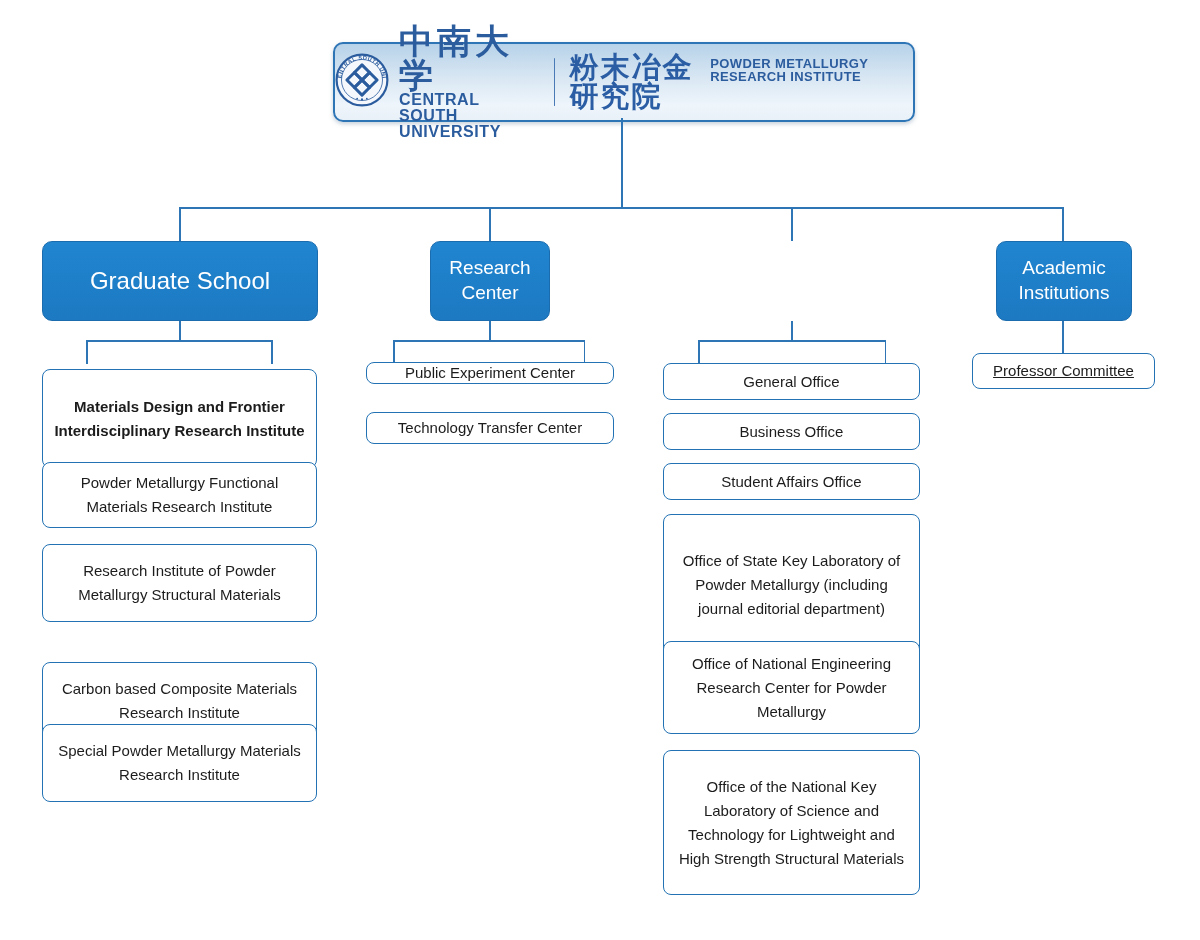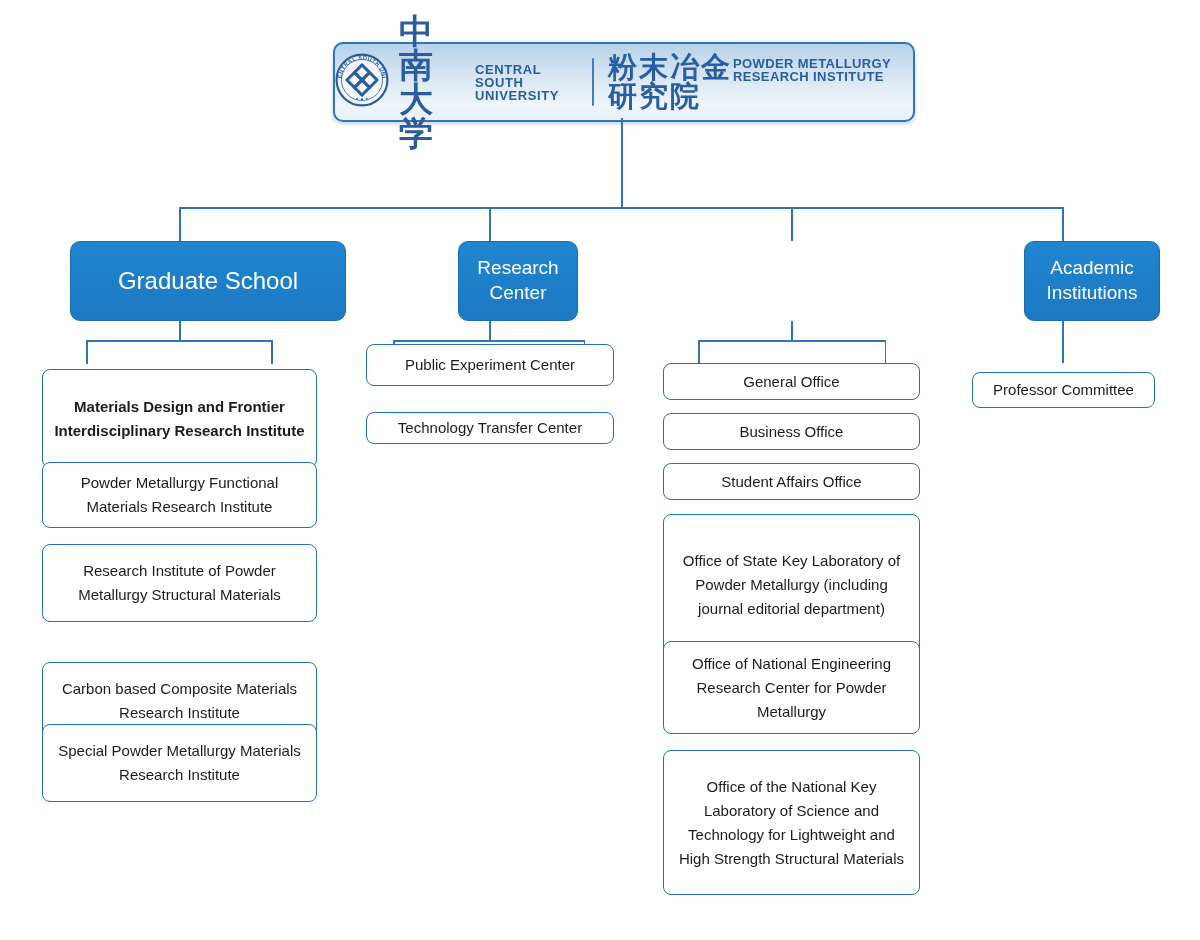--- a/index.html
+++ b/index.html
@@ -9,36 +9,36 @@
   }
   
   .header-box{
     position:absolute;left:333px;top:42px;width:578px;height:76px;
     border:2px solid #2e75b6;border-radius:10px;
     background:linear-gradient(180deg,#b7d2e9 0%,#d9e7f3 45%,#eef5fb 80%,#e9f1f8 100%);
     box-shadow:0 2px 4px rgba(90,120,150,.35);
     display:flex;align-items:center;justify-content:center;
   }
   .hdr-left{display:flex;align-items:center;gap:10px;}
-  .cn-stack{display:flex;flex-direction:row;align-items:center;line-height:1;}
+  .cn-stack{display:flex;flex-direction:column;align-items:center;line-height:1;}
   .uni-cn{font-family:"DejaVu Serif","Liberation Serif",serif;font-size:34px;font-weight:700;color:#2b5c9e;letter-spacing:4px;}
-  .uni-en{font-size:13px;font-weight:700;color:#2b5c9e;letter-spacing:.6px;margin-top:0;}
+  .uni-en{font-size:16px;font-weight:700;color:#2b5c9e;letter-spacing:.6px;margin-top:0;}
   .hdr-divider{width:3px;height:48px;background:#4a7ab5;border-radius:2px;margin:0 14px;}
   .inst-stack{display:flex;flex-direction:row;align-items:flex-start;line-height:1;}
   .inst-cn{font-size:29px;font-weight:700;color:#2a5da3;letter-spacing:2px;}
   .inst-en{font-size:13px;font-weight:700;color:#2b5c9e;letter-spacing:.4px;margin-top:4px;}
   
   .vline,.hline{position:absolute;background:#2e75b6;}
   
   .pbox{
     position:absolute;top:241px;height:80px;box-sizing:border-box;
     background:linear-gradient(180deg,#2185d0 0%,#1c79c2 100%);
     border:1px solid #1a6cae;border-radius:10px;color:#ffffff;
     display:flex;align-items:center;justify-content:center;text-align:center;
-    font-size:19px;line-height:1.3;padding:4px 26px;margin-left:28px;
+    font-size:19px;line-height:1.3;padding:4px 26px;
   }
   .pbox.big{font-size:24px;}
   .cbox{
     position:absolute;box-sizing:border-box;background:#ffffff;
     border:1px solid #2272b4;border-radius:8px;color:#1c1c1c;
     display:flex;align-items:center;justify-content:center;text-align:center;
     font-size:15px;line-height:1.6;padding:4px 9px;
   }
   .col1{left:42px;width:275px;}
   .col2{left:366px;width:248px;}
@@ -112,25 +112,25 @@
   <div class="vline" style="left:884.5px;top:340px;width:1.5px;height:23px;"></div>
 
   <div class="vline" style="left:1062.25px;top:321px;width:1.5px;height:42px;"></div>
 
   <div class="cbox col1" style="top:369px;height:99px;font-weight:bold;">Materials Design and Frontier Interdisciplinary Research Institute</div>
   <div class="cbox col1" style="top:462px;height:66px;">Powder Metallurgy Functional Materials Research Institute</div>
   <div class="cbox col1" style="top:544px;height:78px;">Research Institute of Powder Metallurgy Structural Materials</div>
   <div class="cbox col1" style="top:662px;height:78px;">Carbon based Composite Materials Research Institute</div>
   <div class="cbox col1" style="top:724px;height:78px;">Special Powder Metallurgy Materials Research Institute</div>
 
-  <div class="cbox col2" style="top:344px;height:42px;">Public Experiment Center</div>
+  <div class="cbox col2" style="top:362px;height:22px;">Public Experiment Center</div>
   <div class="cbox col2" style="top:412px;height:32px;">Technology Transfer Center</div>
 
   <div class="cbox col3" style="top:363px;height:37px;">General Office</div>
   <div class="cbox col3" style="top:413px;height:37px;">Business Office</div>
   <div class="cbox col3" style="top:463px;height:37px;">Student Affairs Office</div>
   <div class="cbox col3" style="top:514px;height:142px;">Office of State Key Laboratory of Powder Metallurgy (including journal editorial department)</div>
   <div class="cbox col3" style="top:641px;height:93px;">Office of National Engineering Research Center for Powder Metallurgy</div>
   <div class="cbox col3" style="top:750px;height:145px;">Office of the National Key Laboratory of Science and Technology for Lightweight and High Strength Structural Materials</div>
 
-  <div class="cbox col4" style="top:372px;height:36px;">Professor Committee</div>
+  <div class="cbox col4" style="top:353px;height:36px;text-decoration:underline;">Professor Committee</div>
 
 </div>
 
 </body></html>

